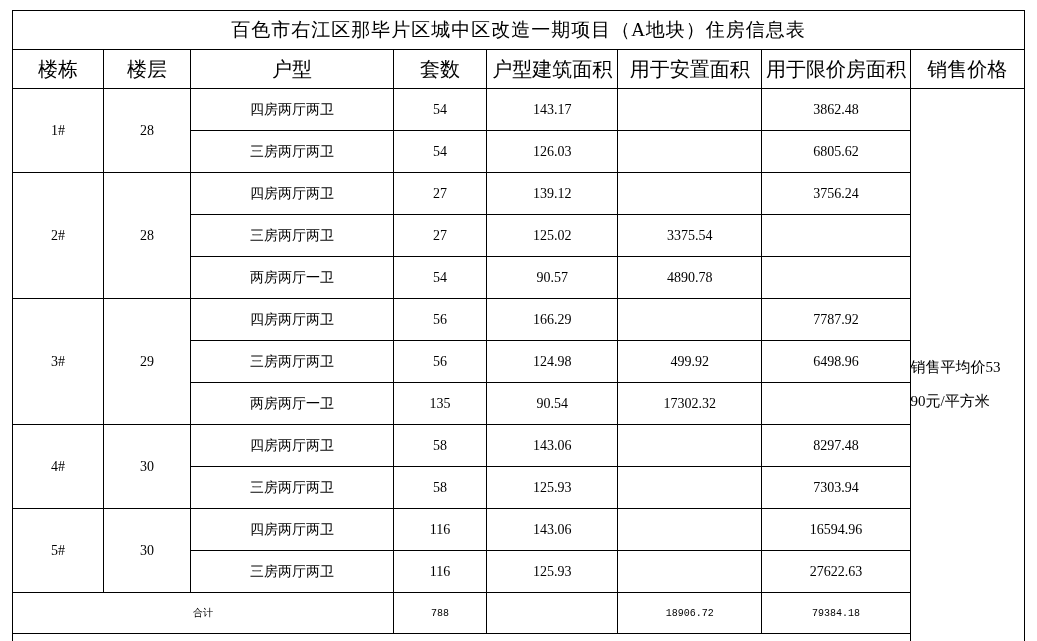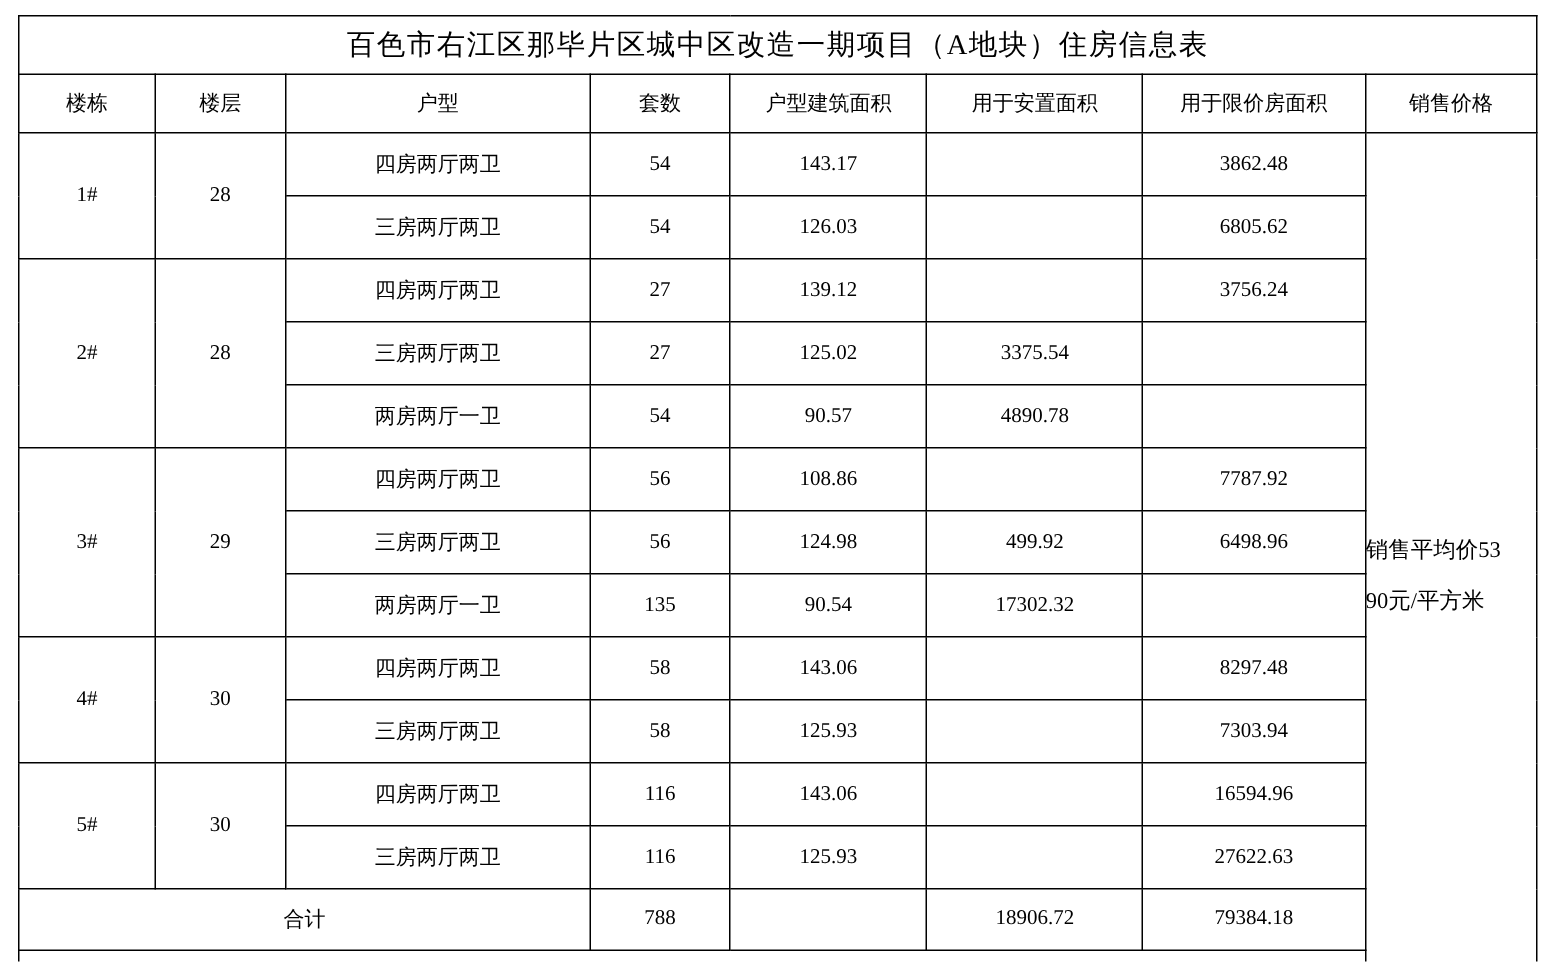--- a/index.html
+++ b/index.html
@@ -34,42 +34,43 @@
     padding: 0;
   }
   .title-cell {
     height: 38px;
     font-size: 19px;
     font-weight: bold;
     letter-spacing: 1px;
   }
   .head-cell {
     height: 38px;
-    font-size: 14px;
+    font-size: 20px;
     font-weight: bold;
   }
   .body-cell {
     height: 41px;
     font-size: 14px;
   }
   .bldg-cell, .floor-cell {
     font-size: 14px;
   }
   .price-cell {
     font-size: 15px;
     line-height: 34px;
     padding: 0 8px;
   }
   .price-cell .pl {
     display: block;
     text-align: left;
   }
   .total-cell {
     height: 40px;
-    font-size: 14px;
+    font-size: 10px;
+    font-family: Liberation Mono, monospace;
   }
   .note-cell {
     height: 44px;
     font-size: 14.5px;
     padding: 0 18px;
     text-align: center;
   }
   .c-bldg { width: 86px; }
   .c-floor { width: 82px; }
   .c-type { width: 192px; }
@@ -152,21 +153,21 @@
         <td class="body-cell">90.57</td>
         <td class="body-cell">4890.78</td>
         <td class="body-cell"></td>
       </tr>
 
       <tr>
         <td class="body-cell bldg-cell" rowspan="3">3#</td>
         <td class="body-cell floor-cell" rowspan="3">29</td>
         <td class="body-cell">四房两厅两卫</td>
         <td class="body-cell">56</td>
-        <td class="body-cell">108.86</td>
+        <td class="body-cell">166.29</td>
         <td class="body-cell"></td>
         <td class="body-cell">7787.92</td>
       </tr>
       <tr>
         <td class="body-cell">三房两厅两卫</td>
         <td class="body-cell">56</td>
         <td class="body-cell">124.98</td>
         <td class="body-cell">499.92</td>
         <td class="body-cell">6498.96</td>
       </tr>

